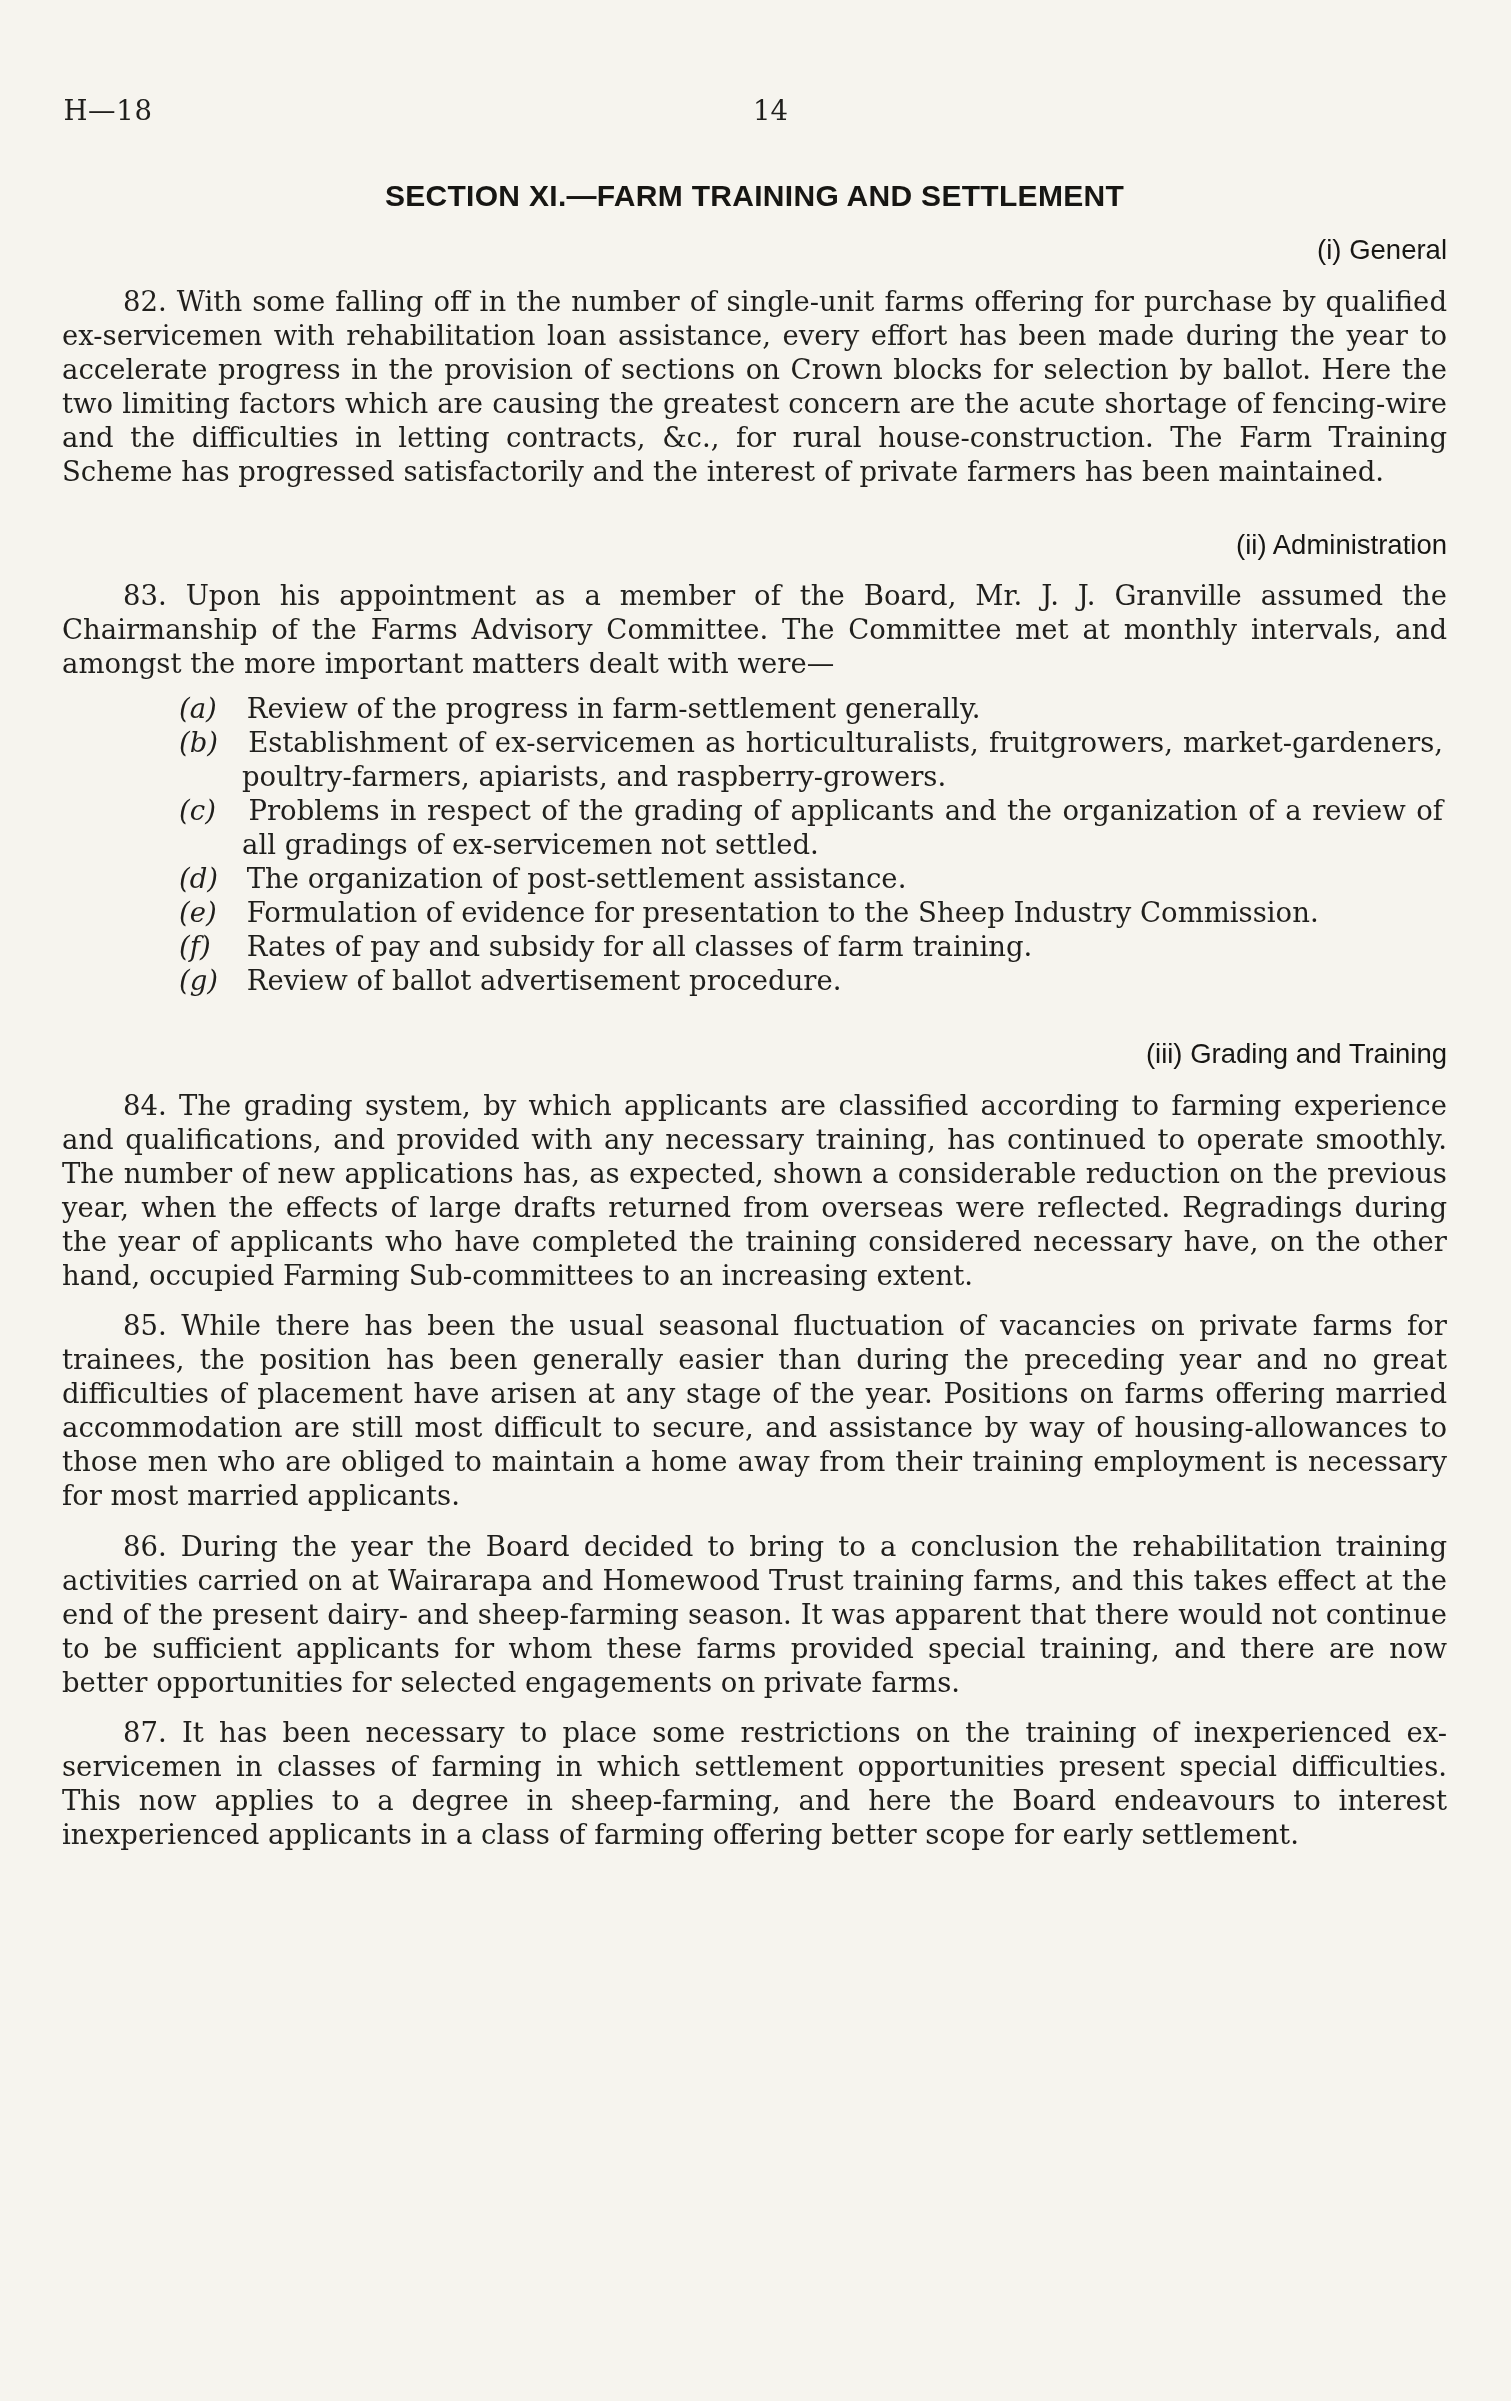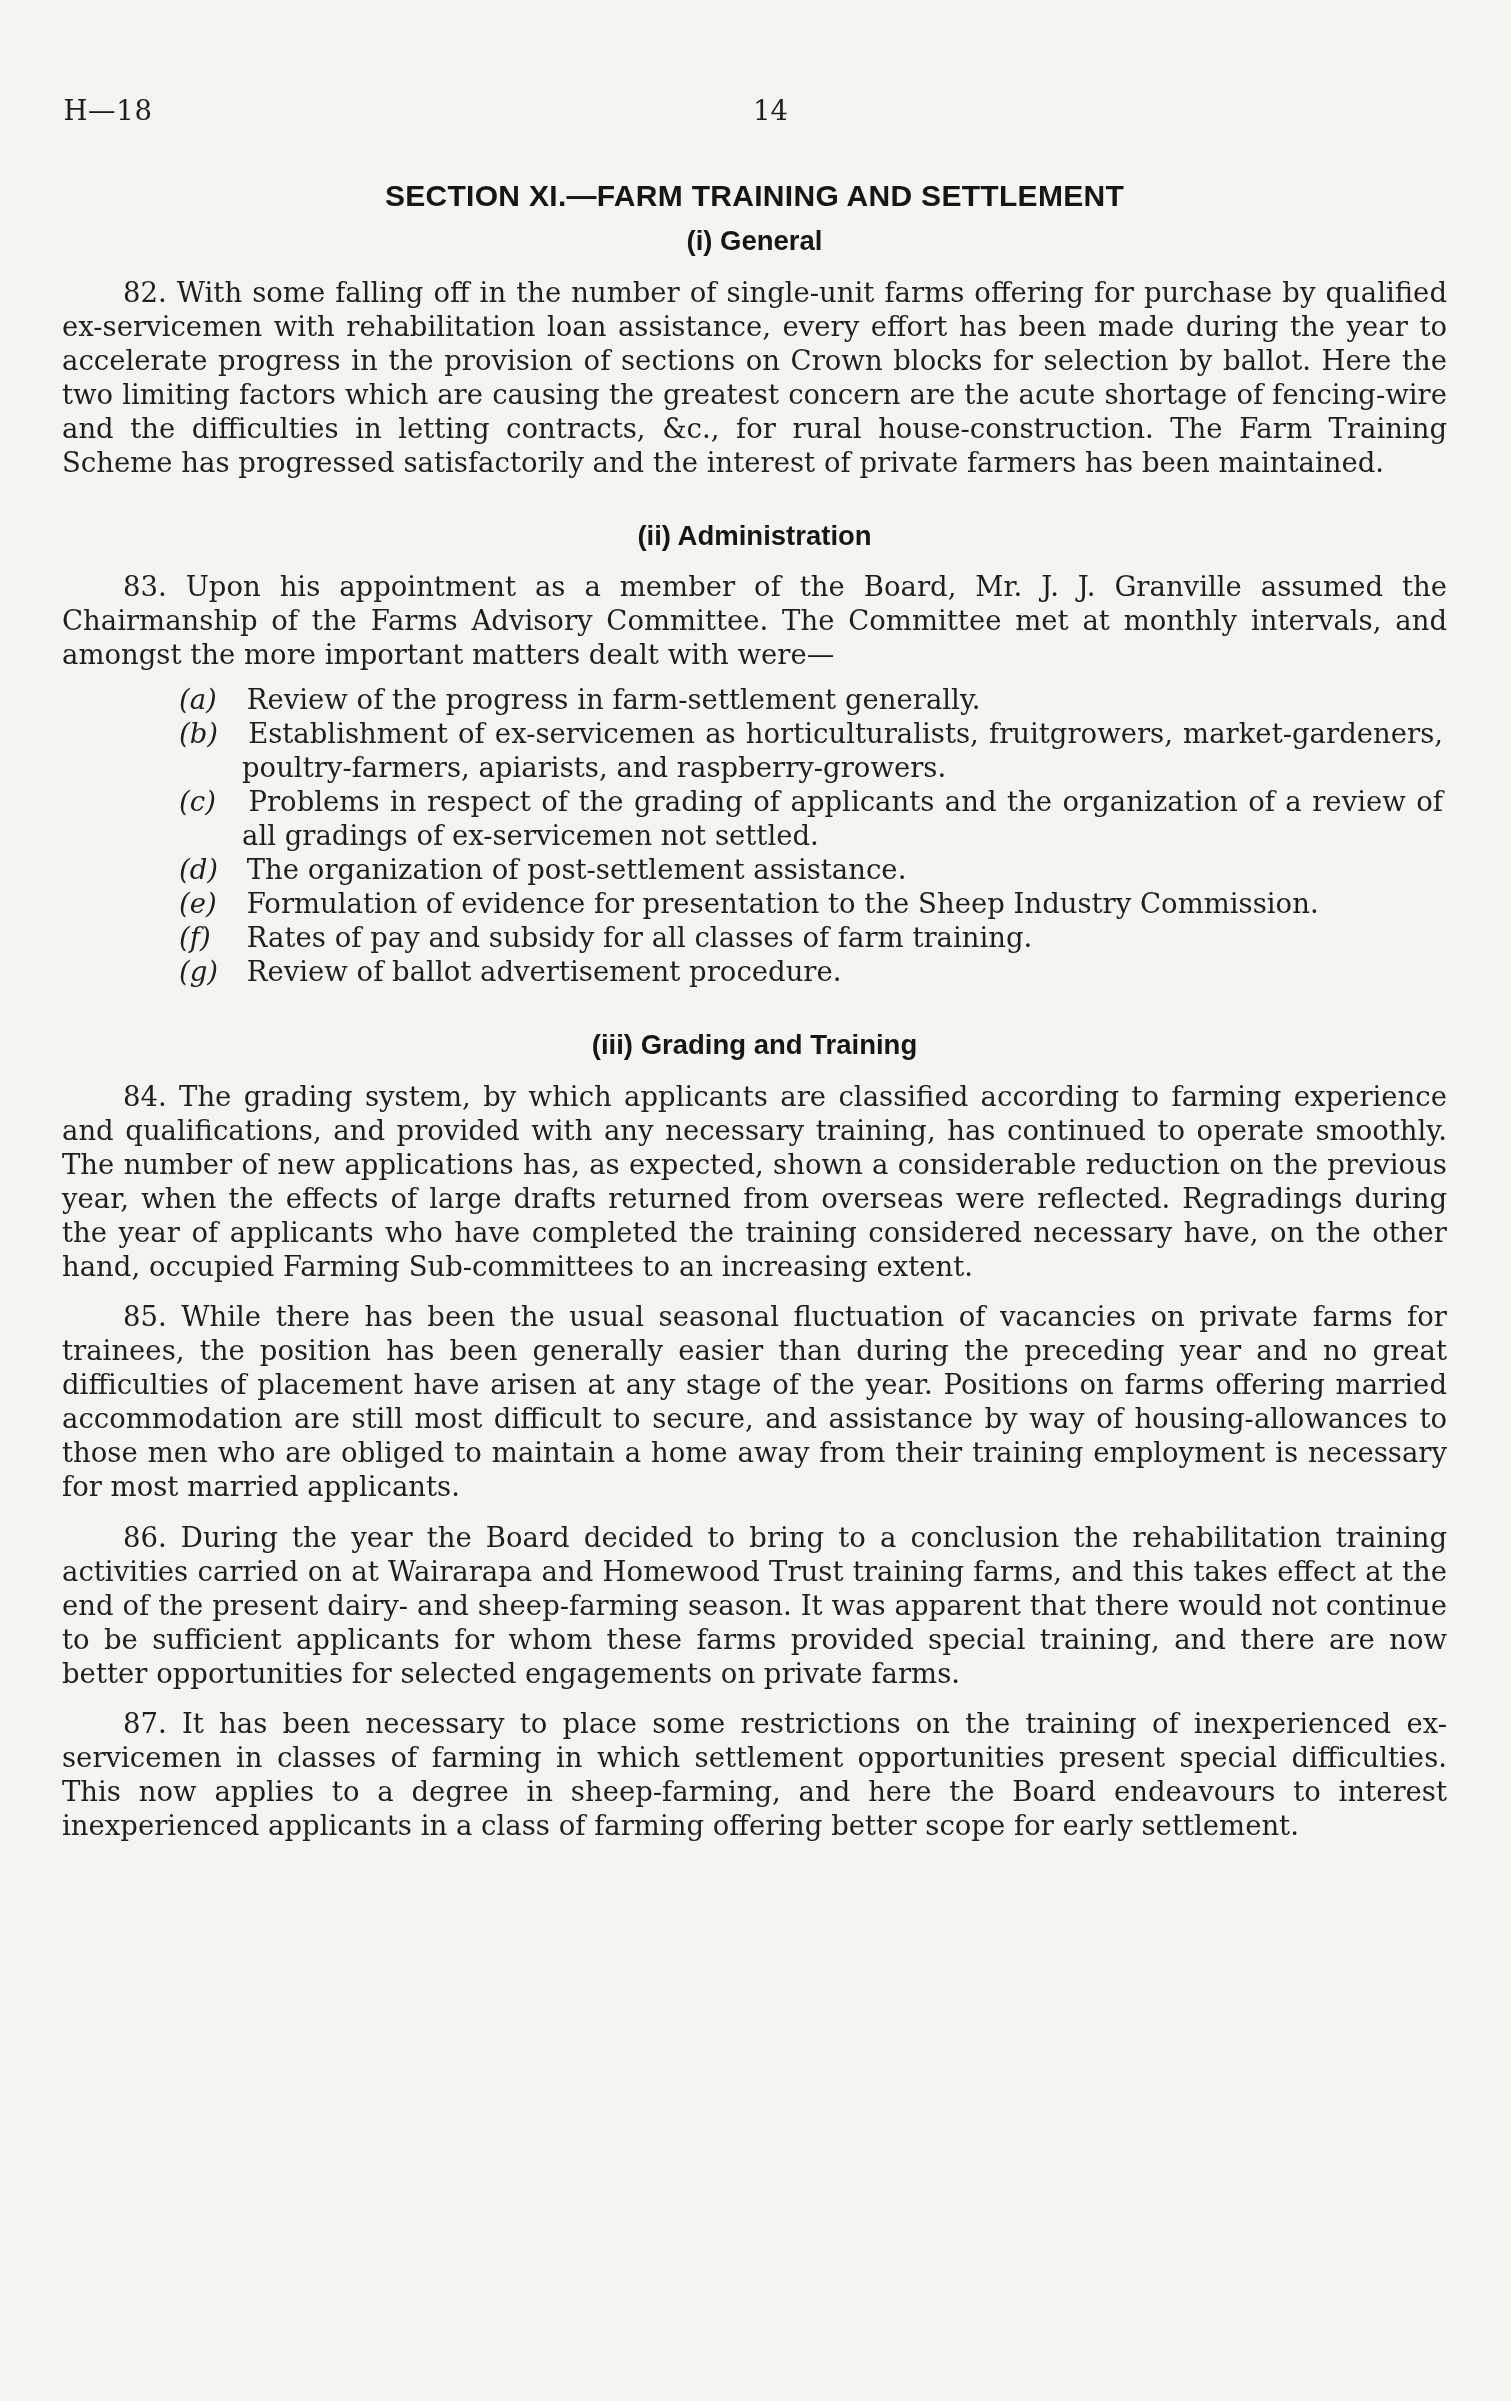--- a/index.html
+++ b/index.html
@@ -30,35 +30,35 @@
     letter-spacing: 0.7px;
   }
   .page-number {
     position: absolute;
     left: 16px;
     width: 100%;
     text-align: center;
   }
 
   .title {
-    margin: 0 0 11px 0;
+    margin: 0 0 20px 0;
     text-align: center;
     font-family: "Liberation Sans", "DejaVu Sans", sans-serif;
     font-size: 30px;
     font-weight: 700;
     letter-spacing: 0.3px;
     color: #171613;
   }
 
   .subheading {
     margin: 40px 0 5.5px 0;
-    text-align: center;
+    text-align: right;
     font-family: "Liberation Sans", "DejaVu Sans", sans-serif;
     font-size: 27.5px;
-    font-weight: 700;
+    font-weight: 400;
     color: #171613;
   }
   .subheading.first { margin-top: 5.5px; }
 
   .para {
     margin: 16.5px 0 0 0;
     text-align: justify;
     text-indent: 61px;
   }
 

